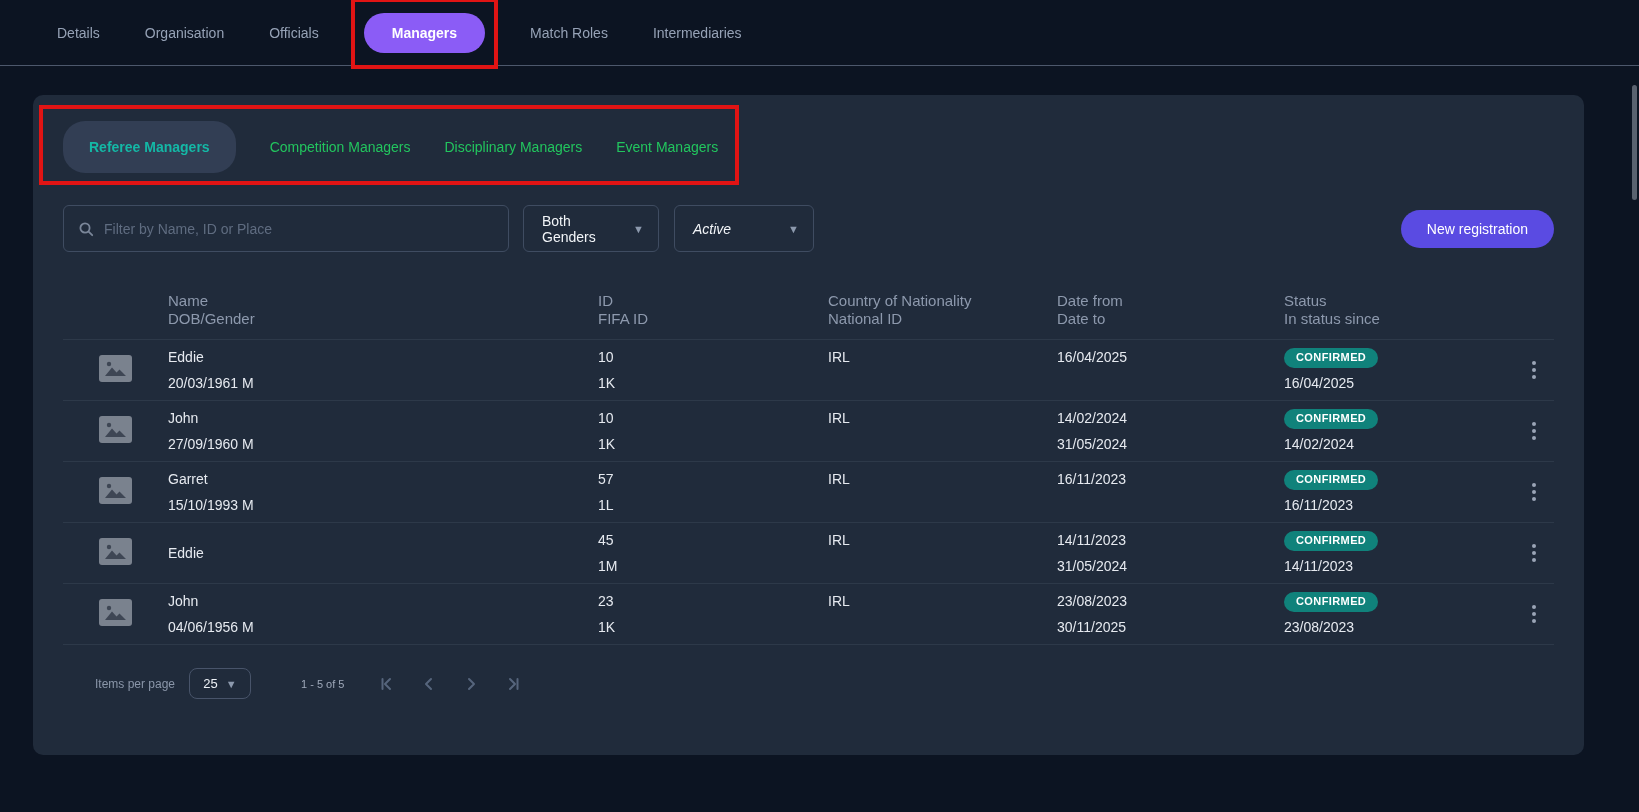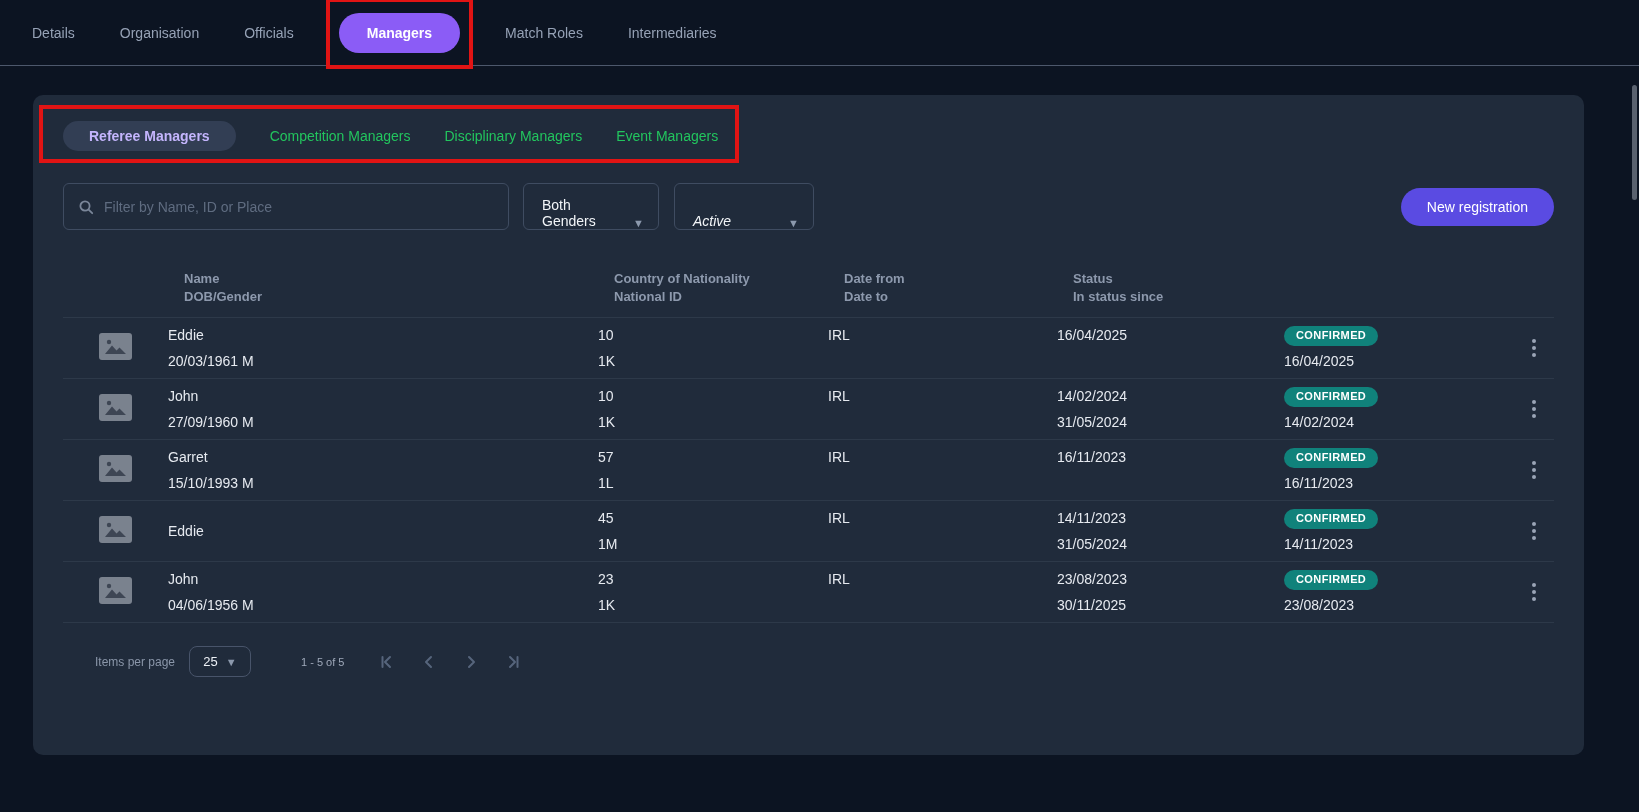--- a/index.html
+++ b/index.html
@@ -7,21 +7,21 @@
   body {
     font-family:"Liberation Sans", sans-serif;
     background:#0C1422;
     color:#E6EAF0;
     position:relative;
   }
 
   
   .topnav {
     height:66px; display:flex; align-items:center;
-    padding-left:32px; gap:45px;
+    padding-left:57px; gap:45px;
     border-bottom:1px solid #4D586C;
     position:relative;
   }
   .nav-tab {
     background:none; border:none; cursor:pointer;
     font-family:inherit; font-size:14px; color:#96A2B6;
   }
   .nav-tab.active {
     background:#8b5cf6; color:#FFFFFF; font-weight:700;
     padding:12px 28px; border-radius:24px;
@@ -44,43 +44,43 @@
   }
 
   
   .subtabs-row { padding:26px 30px 0 30px; }
   .subtabs { align-items:center; gap:34px; }
   .subtab {
     background:none; border:none; cursor:pointer;
     font-family:inherit; font-size:14px; color:#22c55e; white-space:nowrap;
   }
   .subtab.active {
-    background:#323E54; color:#c4b5fd; font-weight:700;
-    padding:7px 26px; border-radius:22px;
+    background:#323E54; color:#14b8a6; font-weight:700;
+    padding:18px 26px; border-radius:22px;
   }
 
   
   .filter-row {
     margin:32px 30px 0 30px;
     display:flex; align-items:center;
   }
   .search-box {
     width:446px; height:47px;
     border:1px solid #3F4C61; border-radius:6px;
     display:flex; align-items:center; padding:0 14px; gap:10px;
     background:transparent;
   }
   .search-box input {
     flex:1; background:transparent; border:none; outline:none;
     font-family:inherit; font-size:14px; color:#E6EAF0;
   }
   .search-box input::placeholder { color:#5F6C80; }
   .select-box {
     height:47px; border:1px solid #3F4C61; border-radius:6px;
-    display:flex; align-items:flex-end; justify-content:space-between;
+    display:flex; align-items:center; justify-content:space-between;
     padding:0 14px 0 18px; cursor:pointer; background:transparent;
     font-size:14px; color:#F2F5F8;
   }
   .select-gender { width:136px; margin-left:14px; }
   .select-status { width:140px; margin-left:15px;font-style:italic; }
   .caret { color:#8C99AD; font-size:11px; margin-left:10px; }
   .btn-new {
     margin-left:auto;
     height:38px; padding:0 26px;
     background:#5A4BE2; color:#FFFFFF;
@@ -88,21 +88,21 @@
     font-family:Liberation Sans, sans-serif; font-size:14px; font-weight:500;
   }
 
   
   .tbl { margin:0 30px; }
   .grid-cols {
     display:grid;
     grid-template-columns:105px 430px 230px 229px 227px 230px 40px;
   }
   .tbl-header { padding:40px 0 12px 0; }
-  .th { font-size:13px; line-height:17.5px; color:#8D99AD; font-weight:700;margin-left:16px; }
+  .th { font-size:15px; line-height:17.5px; color:#8D99AD; font-weight:400; }
   .tbl-row {
     height:61px; border-top:1px solid #2D3949;
     align-items:center;
   }
   .tbl-rows { border-bottom:1px solid #2D3949; }
   .cell-2l { font-size:14px; }
   .cell-line { height:26px; line-height:26px; white-space:nowrap; }
   .avatar-wrap { padding-left:36px; }
   .badge {
     display:inline-block; background:#10827B; color:#FFFFFF;
@@ -188,20 +188,24 @@
     </div>
     <button class="btn-new">New registration</button>
   </div>
 
   <div class="tbl">
     <div class="tbl-header grid-cols">
       <div class="th"></div>
       <div class="th">
         <div>Name</div>
           <div>DOB/Gender</div>
+      </div>
+      <div class="th">
+        <div>ID</div>
+          <div>FIFA ID</div>
       </div>
       <div class="th">
         <div>Country of Nationality</div>
           <div>National ID</div>
       </div>
       <div class="th">
         <div>Date from</div>
           <div>Date to</div>
       </div>
       <div class="th">

